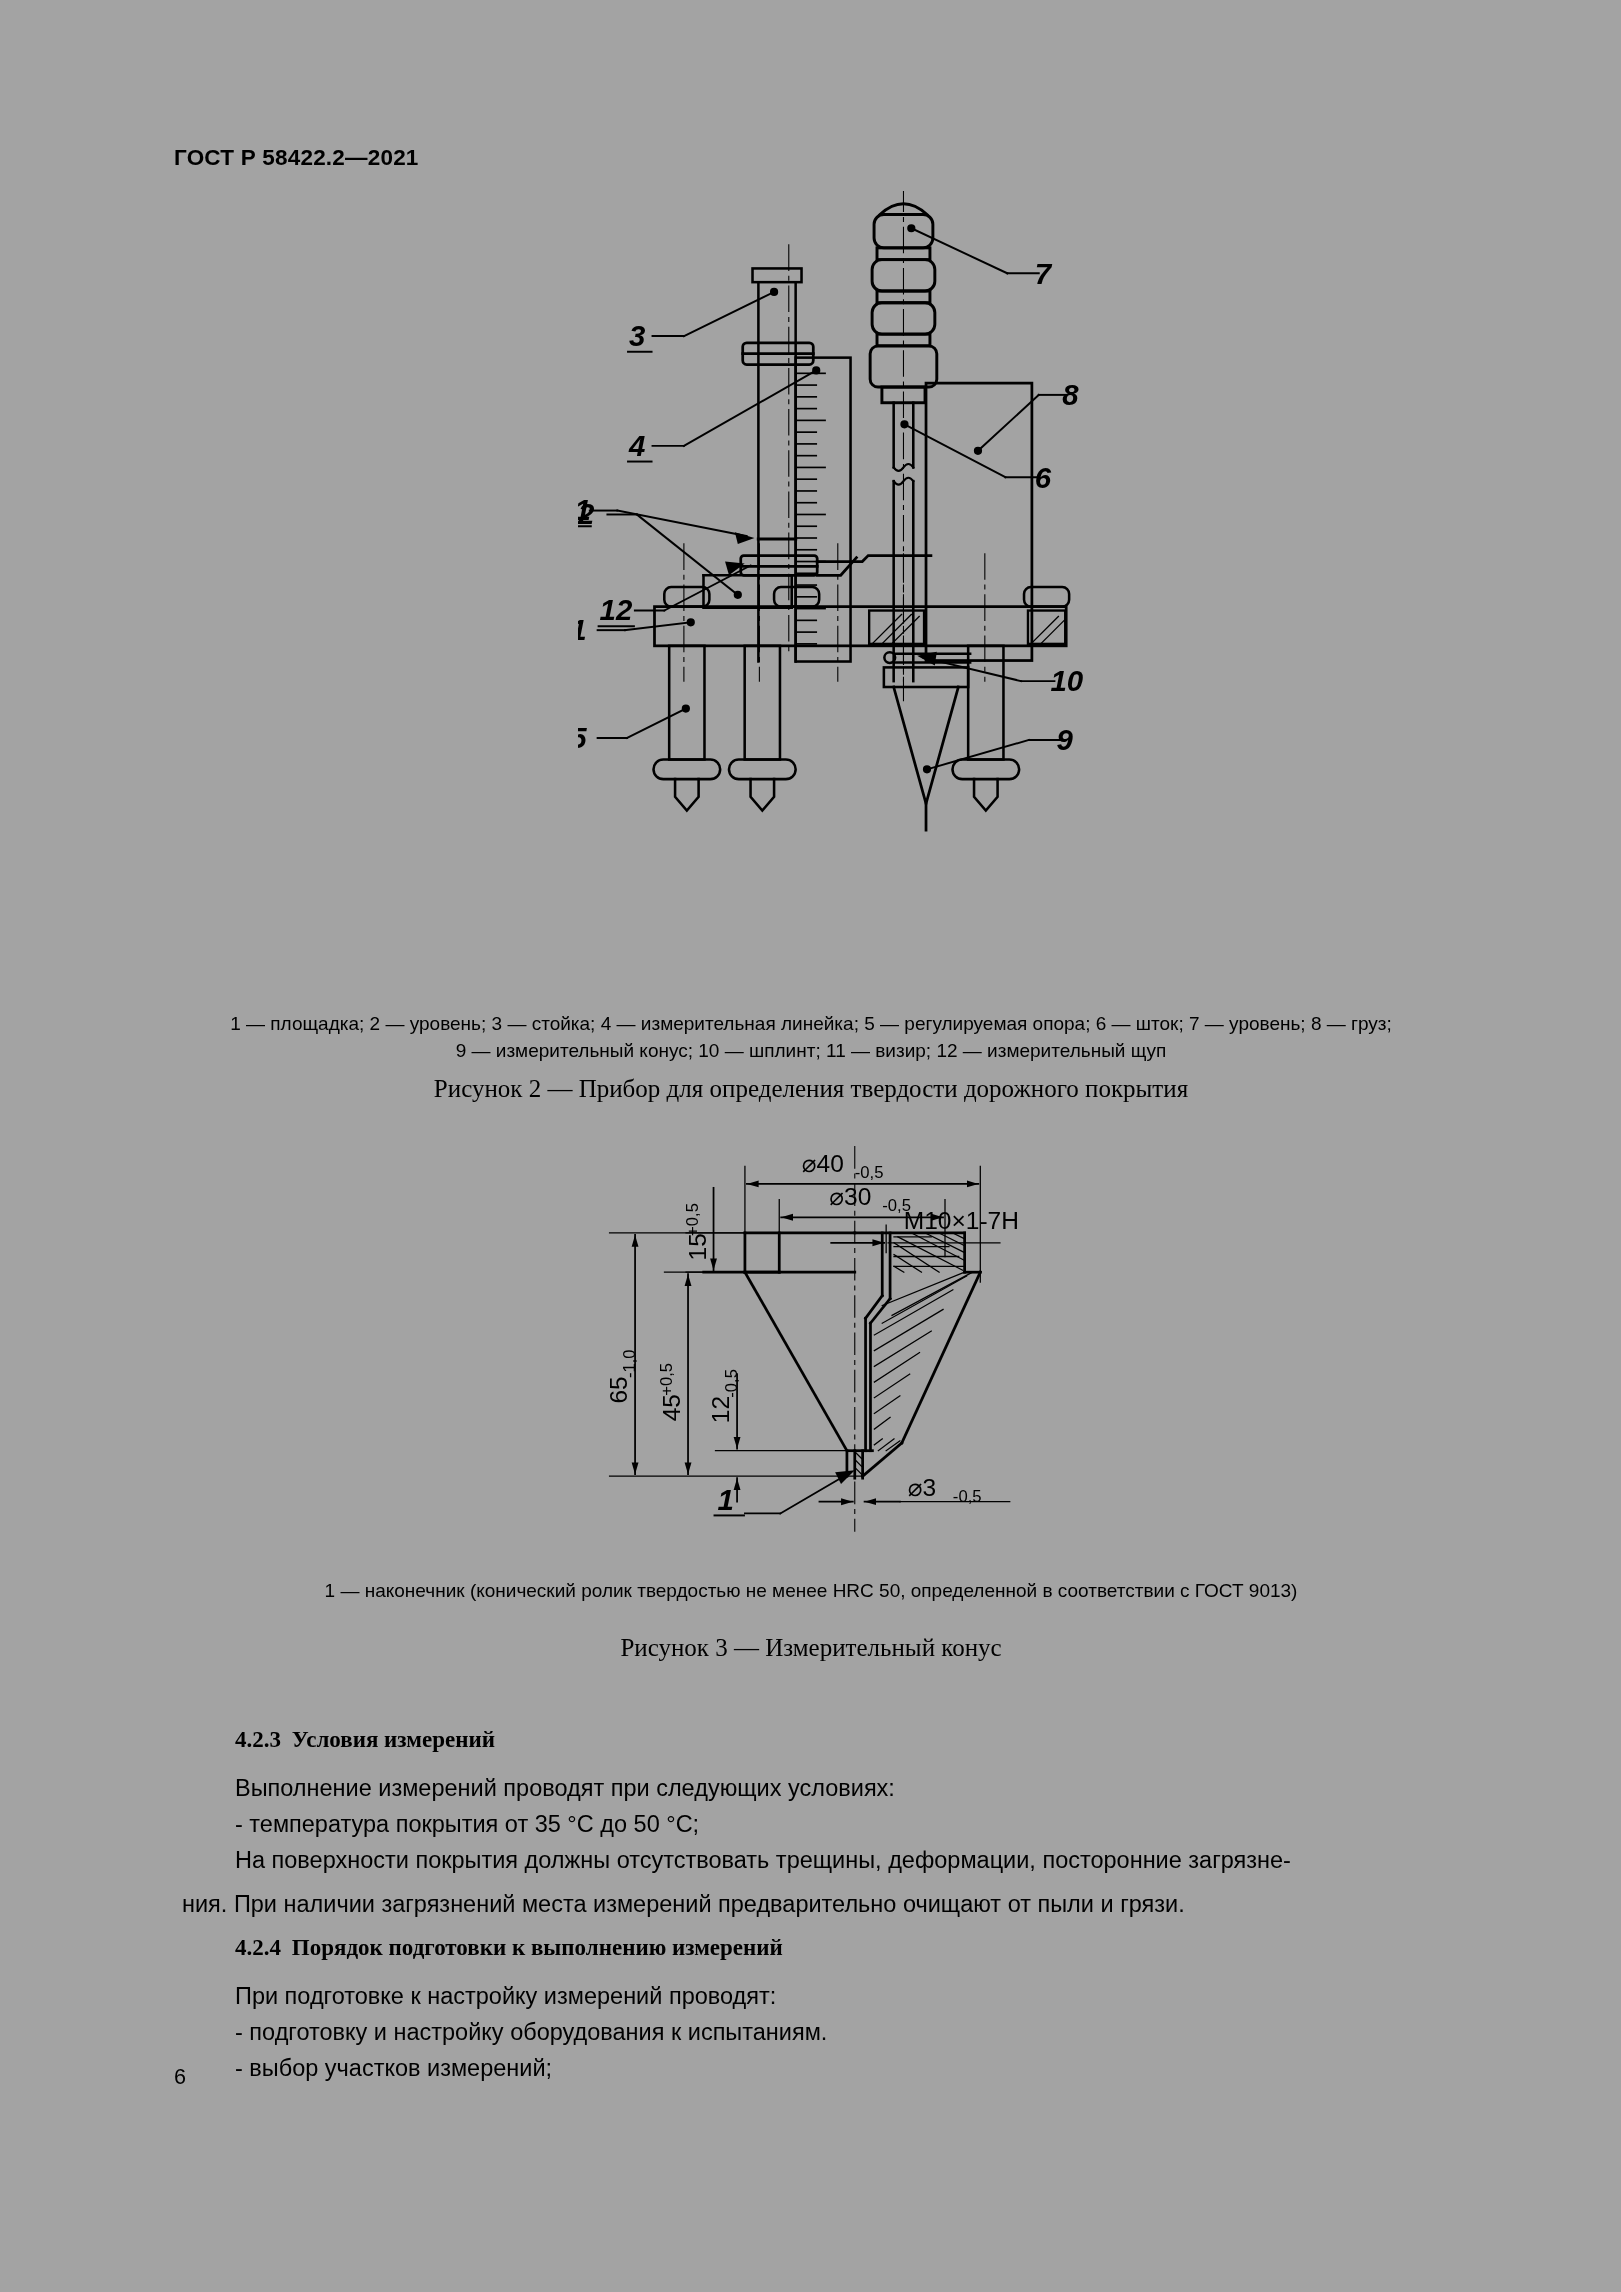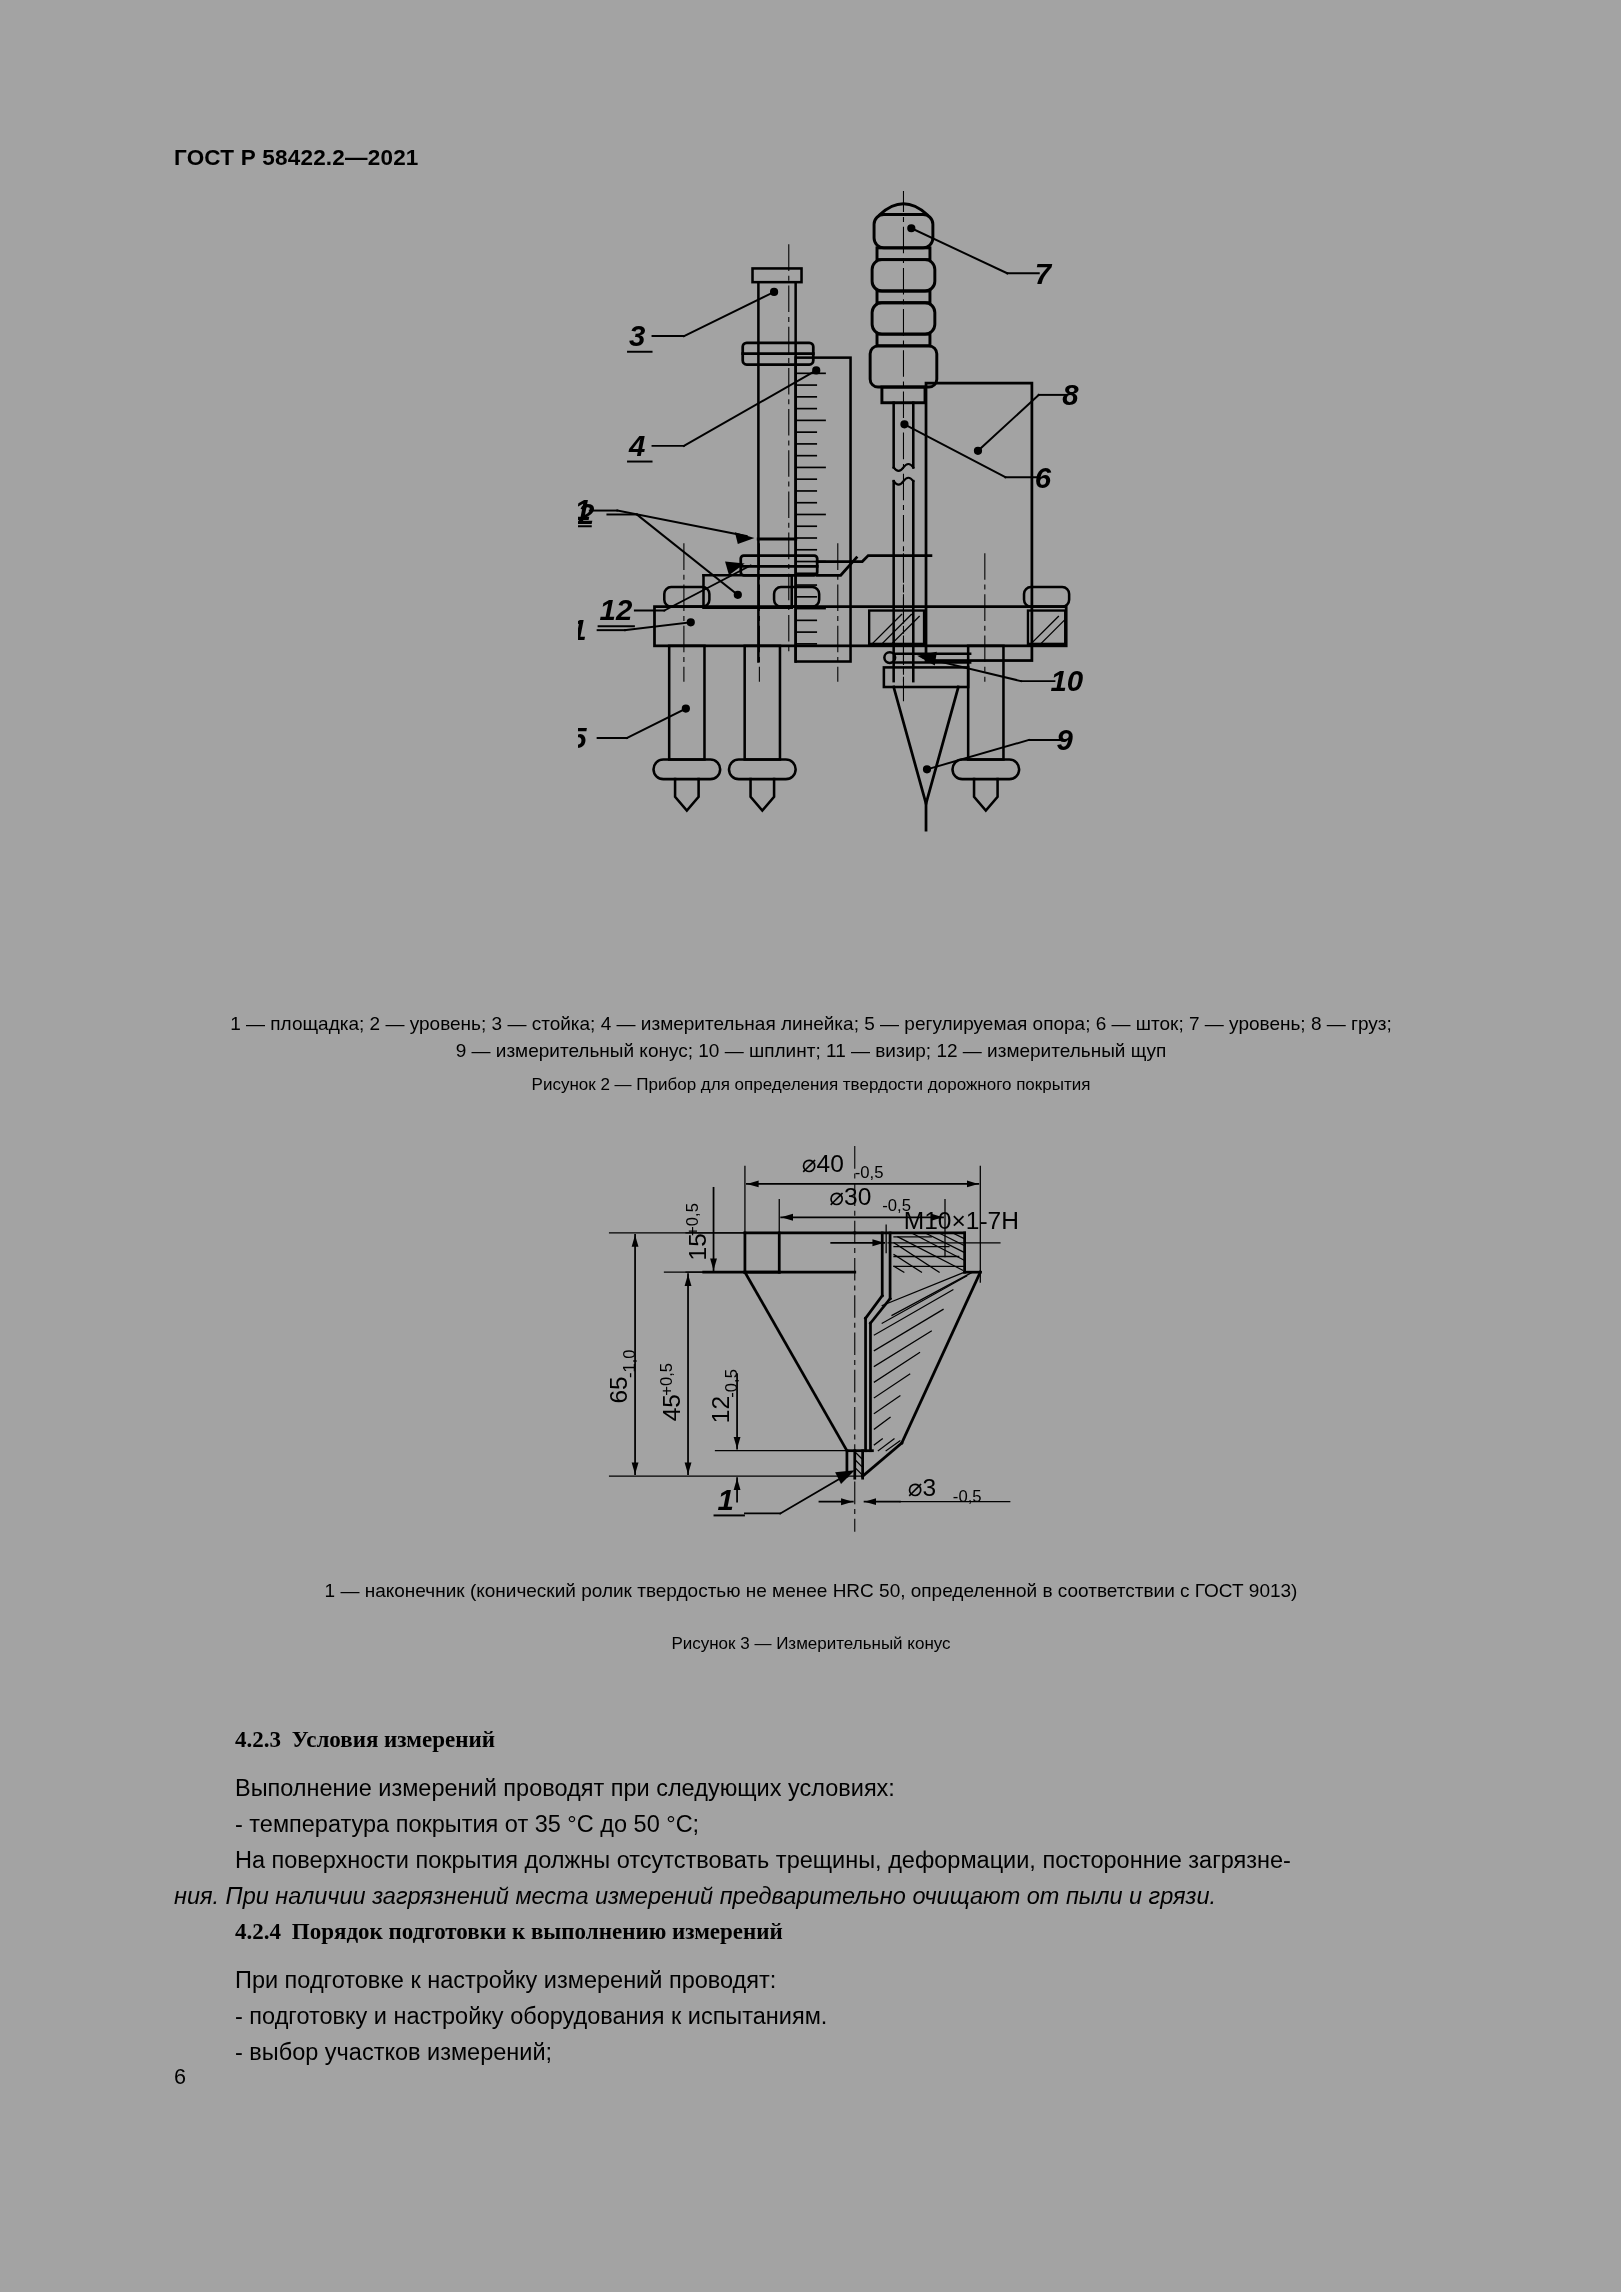--- a/index.html
+++ b/index.html
@@ -61,21 +61,22 @@
     line-height: 27.4px;
   }
   .legend-2 { top: 1010px; }
   .legend-3 { top: 1577px; }
 
   .fig-title {
     position: absolute;
     left: 118px;
     width: 1386px;
     text-align: center;
-    font-size: 17px;
+    font-size: 25px;
+    font-family: Liberation Serif, serif;
   }
   .fig-title-2 { top: 1075px; }
   .fig-title-3 { top: 1634px; }
 
   
   .body {
     position: absolute;
     left: 174px;
     top: 1722px;
     width: 1274px;
@@ -92,22 +93,21 @@
   .h3 .num { margin-right: 10.8px; }
   .p-ind {
     margin: 0;
     text-indent: 61px;
   }
   .p-dash {
     margin: 0;
     padding-left: 61px;
   }
   .p-flush {
-    margin: 0;
-    font-style: italic;
+    margin: 8px;
   }
 
   
   .page-number {
     position: absolute;
     left: 174px;
     top: 2064px;
     font-size: 21.6px;
   }
 

